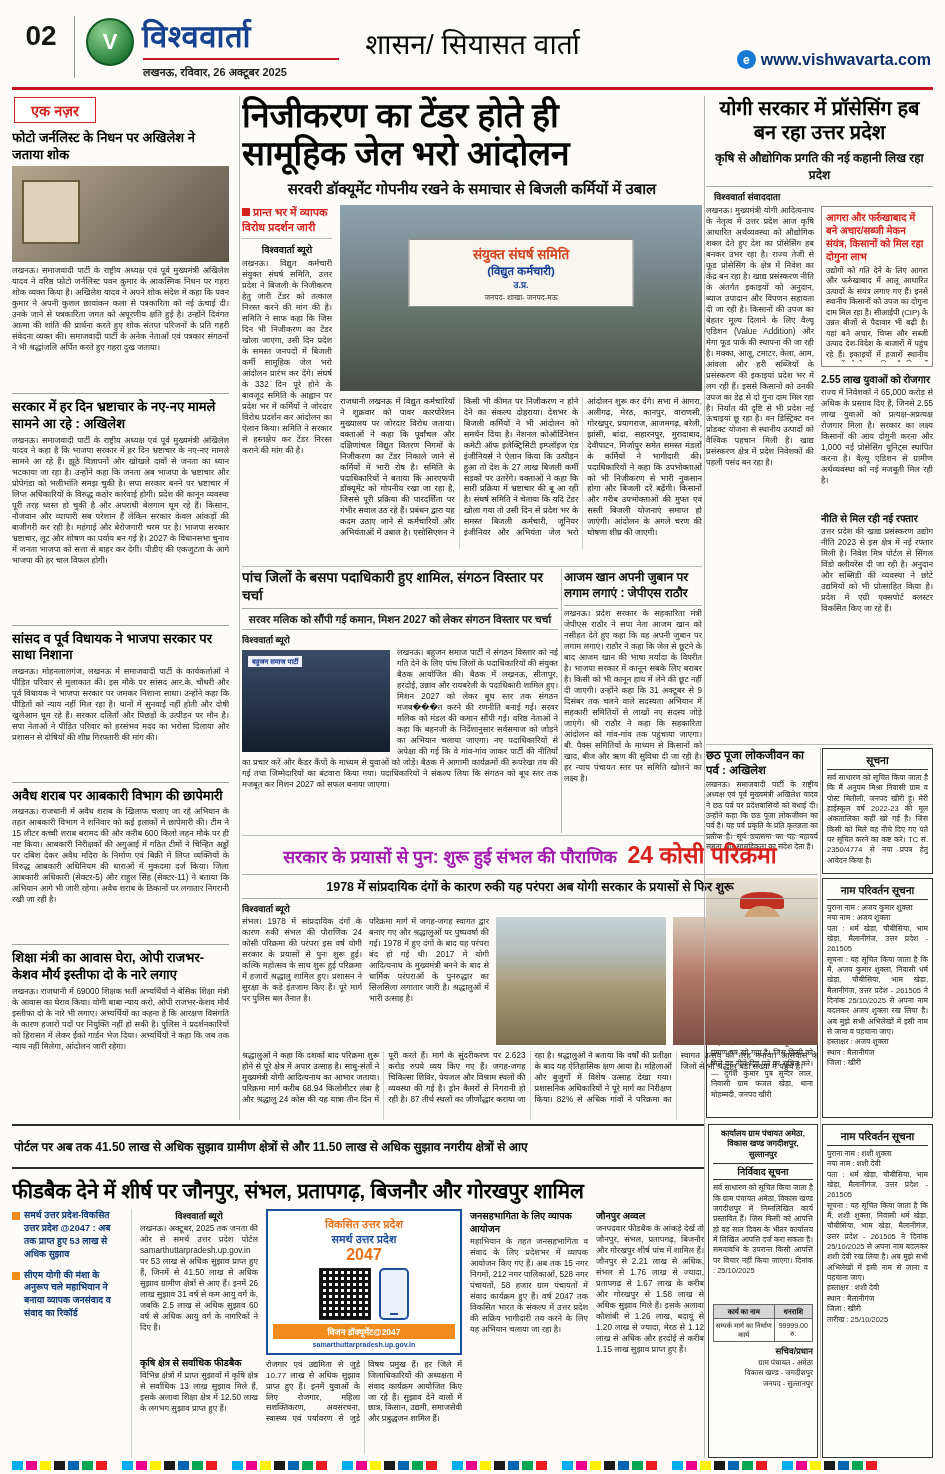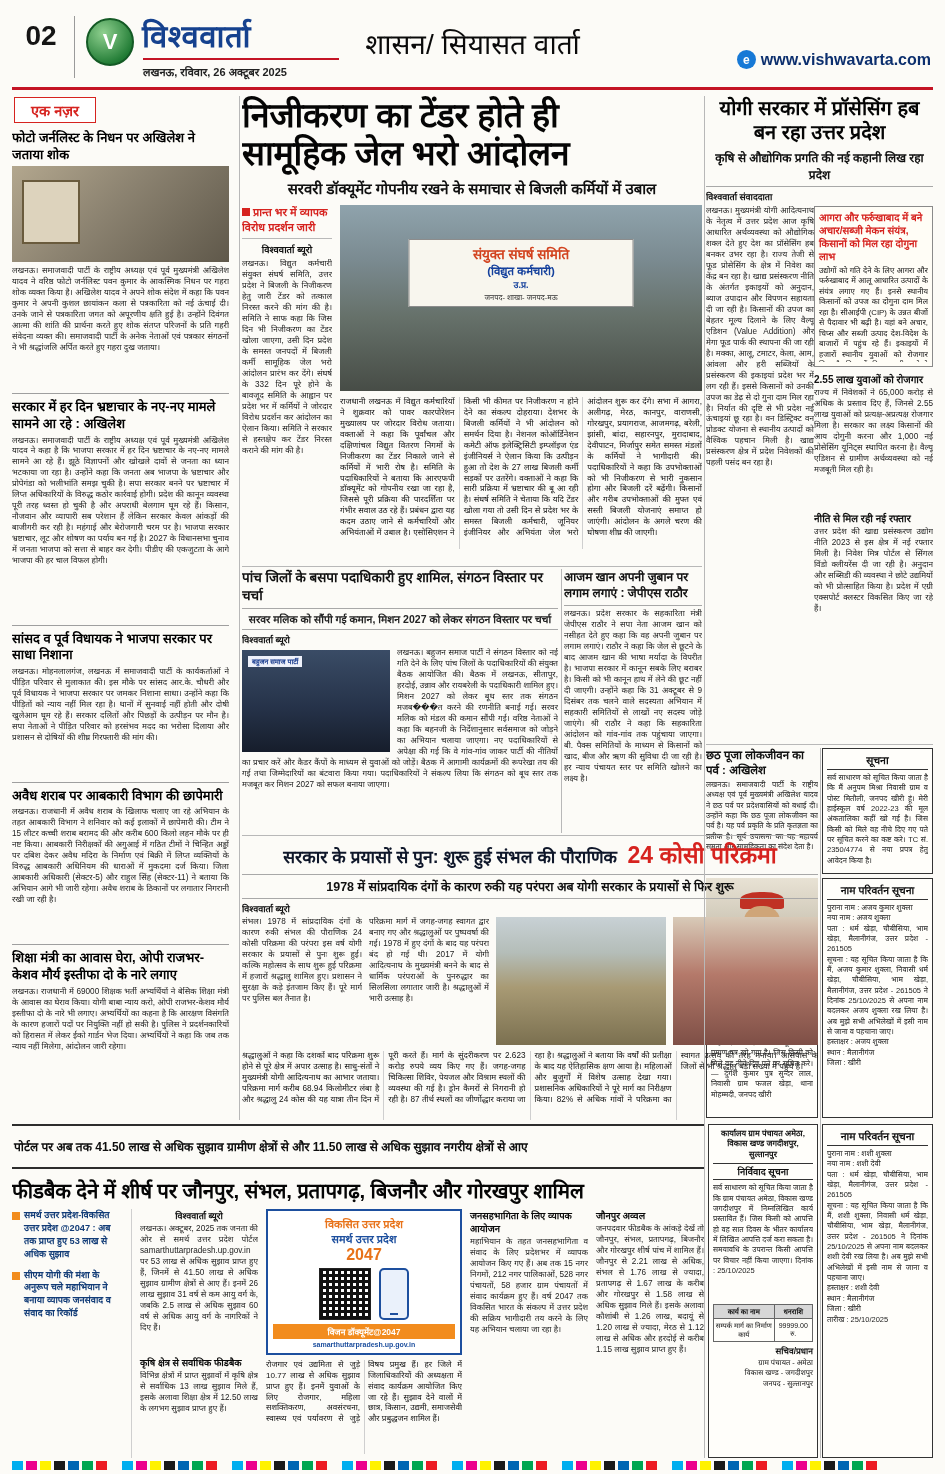--- a/index.html
+++ b/index.html
@@ -77,22 +77,22 @@
       font-size:6.8px; font-weight:bold; padding:1px 4px; }
   .azam { left:564px; top:569px; width:138px; height:264px; overflow:hidden; }
   .azam-hl { font-size:12px; font-weight:bold; line-height:1.35; border-bottom:1px solid #a8a8a8; padding-bottom:4px; margin-bottom:3px; }
   .azam-body { height:198px; }
 
   
   .proc { left:706px; top:96px; width:227px; height:645px; overflow:hidden; }
   .proc-hl { font-size:20px; font-weight:bold; line-height:1.22; text-align:center; color:#050505; }
   .proc-sub { font-size:12px; font-weight:bold; text-align:center; margin:4px 0 3px; padding-bottom:3px;
               border-bottom:1px solid #a8a8a8; }
-  .proc-byline { font-size:9px; font-weight:bold; margin:2px 0 3px; }
-  .proc-row { display:flex; }
+  .proc-byline { font-size:9px; font-weight:bold; margin:2px 0 3px;padding-left:8px; }
+  .proc-row { display:flex; gap:7px; }
   .proc-colL { width:108px; flex:none; height:545px; }
   .proc-colR { flex:1; overflow:hidden; height:545px; }
   .inset-box { border:1px solid #8a8a8a; padding:4px; margin-bottom:5px; background:#fffdf6; }
   .inset-title { color:#d6231f; font-weight:bold; font-size:10px; line-height:1.3; }
   .inset-body { font-size:7.8px; line-height:1.35; text-align:justify; margin-top:3px; height:96px; overflow:hidden; }
   .proc-subhl { font-size:10px; font-weight:bold; margin:5px 0 2px; }
 
   
   .chhath { left:706px; top:748px; width:112px; height:126px; overflow:hidden; }
   .chhath-hl { font-size:11.5px; font-weight:bold; line-height:1.3; margin-bottom:2px; }
@@ -103,21 +103,21 @@
   .portrait .torso { position:absolute; left:20px; top:60px; width:72px; height:40px; background:#3b3f46; border-radius:42% 42% 0 0; }
 
   .notice { border:1.2px solid #333; padding:4px; background:#fffefa; overflow:hidden; }
   .notice-title { text-align:center; font-weight:bold; font-size:10.5px; border-bottom:1px solid #333;
                   padding-bottom:2px; margin-bottom:3px; }
   .pre { white-space:pre-line; }
 
   
   .sambhal { left:242px; top:838px; width:576px; height:282px; overflow:hidden; }
   .sam-hlrow { text-align:center; border-bottom:1px solid #a8a8a8; padding-bottom:4px; }
-  .sam-hl-black { font-size:17.5px; font-weight:bold; color:#0f172a; }
+  .sam-hl-black { font-size:17.5px; font-weight:bold; color:#a21caf; }
   .sam-hl-red { font-size:23px; font-weight:bold; color:#d6231f; margin-left:6px;margin-top:34px; }
   .sam-sub { font-size:12.5px; font-weight:bold; text-align:center; padding:3px 0; border-bottom:1px solid #a8a8a8; }
   .sam-byline { font-size:9px; font-weight:bold; margin:3px 0 2px; }
   .sam-row { display:flex; gap:7px; height:128px; }
   .sam-t { width:120px; flex:none; height:128px; }
   .sam-photo1 { width:170px; flex:none;
       background:linear-gradient(180deg,#c8d1d5 0%,#b4bdb8 28%,#a89a74 55%,#7b7050 100%); }
   .sam-photo2 { flex:1;
       background:linear-gradient(180deg,#d8cab8 0%,#b4796a 45%,#7e4f46 100%); }
   .sam-bottom { margin-top:6px; column-count:4; column-gap:9px; column-rule:1px solid #cfcfcf;

